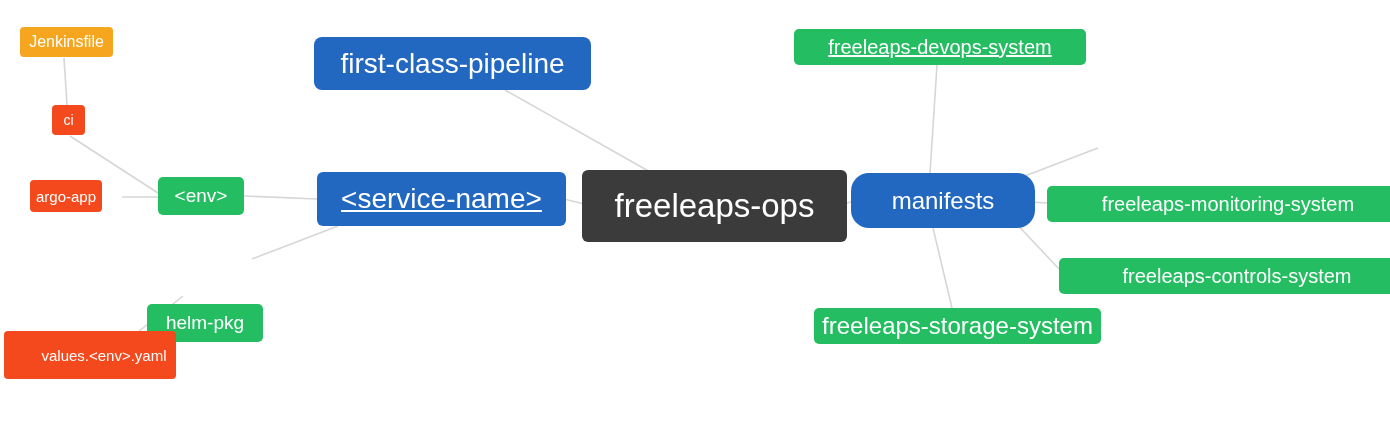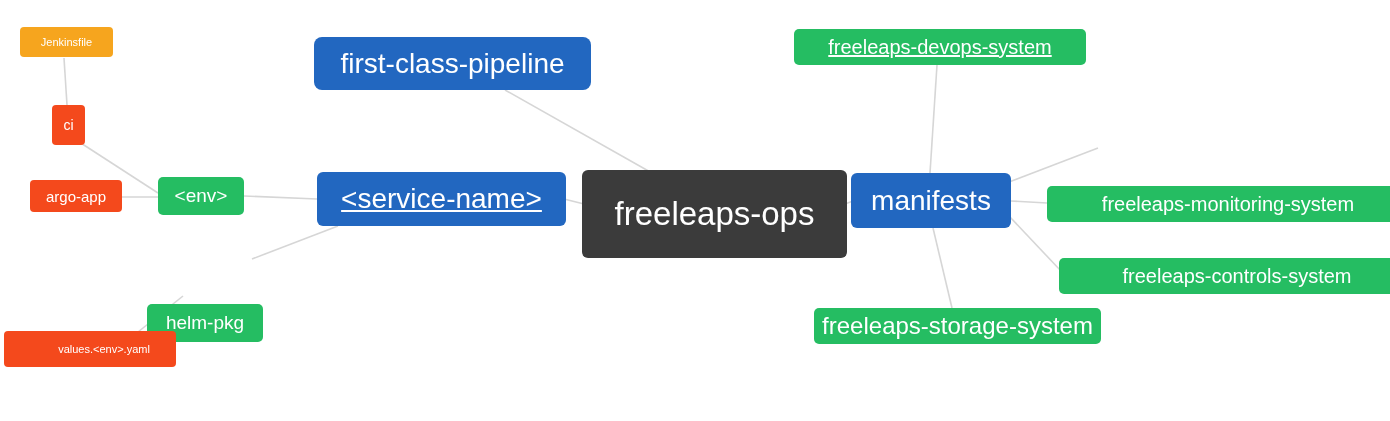--- a/index.html
+++ b/index.html
@@ -38,30 +38,30 @@
     box-sizing: border-box;
     white-space: nowrap;
     cursor: default;
   }
   .blue   { background: var(--color-blue,   #2267c0); }
   .green  { background: var(--color-green,  #25bd62); }
   .orange { background: var(--color-orange, #f6a51e); }
   .red    { background: var(--color-red,    #f4491c); }
   .dark   { background: var(--color-dark,   #3b3b3b); }
 
-  .n-jenkinsfile { left: 20px;  top: 27px;  width: 93px;  height: 30px; font-size: 11px; border-radius: 4px; }
-  .n-ci          { left: 52px;  top: 105px; width: 33px;  height: 40px; font-size: 14px; border-radius: 4px; }
-  .n-argo-app    { left: 30px;  top: 180px; width: 92px;  height: 32px; font-size: 15px; border-radius: 4px; }
+  .n-jenkinsfile { left: 20px;  top: 27px;  width: 93px;  height: 30px; font-size: 16px; border-radius: 4px; }
+  .n-ci          { left: 52px;  top: 105px; width: 33px;  height: 30px; font-size: 14px; border-radius: 4px; }
+  .n-argo-app    { left: 30px;  top: 180px; width: 72px;  height: 32px; font-size: 15px; border-radius: 4px; }
   .n-env         { left: 158px; top: 177px; width: 86px;  height: 38px; font-size: 19px; }
   .n-helm-pkg    { left: 147px; top: 258px; width: 116px; height: 38px; font-size: 19px; margin-top: 46px; }
-  .n-values      { left: 4px;   top: 331px; width: 172px; height: 36px; font-size: 11px; border-radius: 4px; padding-left: 28px; }
+  .n-values      { left: 4px;   top: 331px; width: 172px; height: 48px; font-size: 15px; border-radius: 4px; padding-left: 28px; }
   .n-pipeline    { left: 314px; top: 37px;  width: 277px; height: 53px; font-size: 28px; border-radius: 8px; }
   .n-service     { left: 317px; top: 172px; width: 249px; height: 54px; font-size: 28px; border-radius: 6px; text-decoration: underline; }
-  .n-root        { left: 582px; top: 170px; width: 265px; height: 88px; font-size: 33px; border-radius: 6px; }
-  .n-manifests   { left: 851px; top: 173px; width: 160px; height: 55px; font-size: 28px; border-radius: 6px; }
+  .n-root        { left: 582px; top: 170px; width: 265px; height: 72px; font-size: 33px; border-radius: 6px; }
+  .n-manifests   { left: 851px; top: 173px; width: 184px; height: 55px; font-size: 24px; border-radius: 18px; }
   .n-devops      { left: 794px;  top: 29px;  width: 292px; height: 36px; font-size: 20px; text-decoration: underline; }
   .n-network     { left: 1054px; top: 112px; width: 292px; height: 36px; font-size: 20px; }
   .n-monitoring  { left: 1047px; top: 186px; width: 362px; height: 36px; font-size: 20px; }
   .n-controls    { left: 1059px; top: 258px; width: 356px; height: 36px; font-size: 20px; }
   .n-storage     { left: 814px;  top: 308px; width: 287px; height: 36px; font-size: 24px; }
 </style>
 </head>
 <body>
 
 <div id="canvas">

